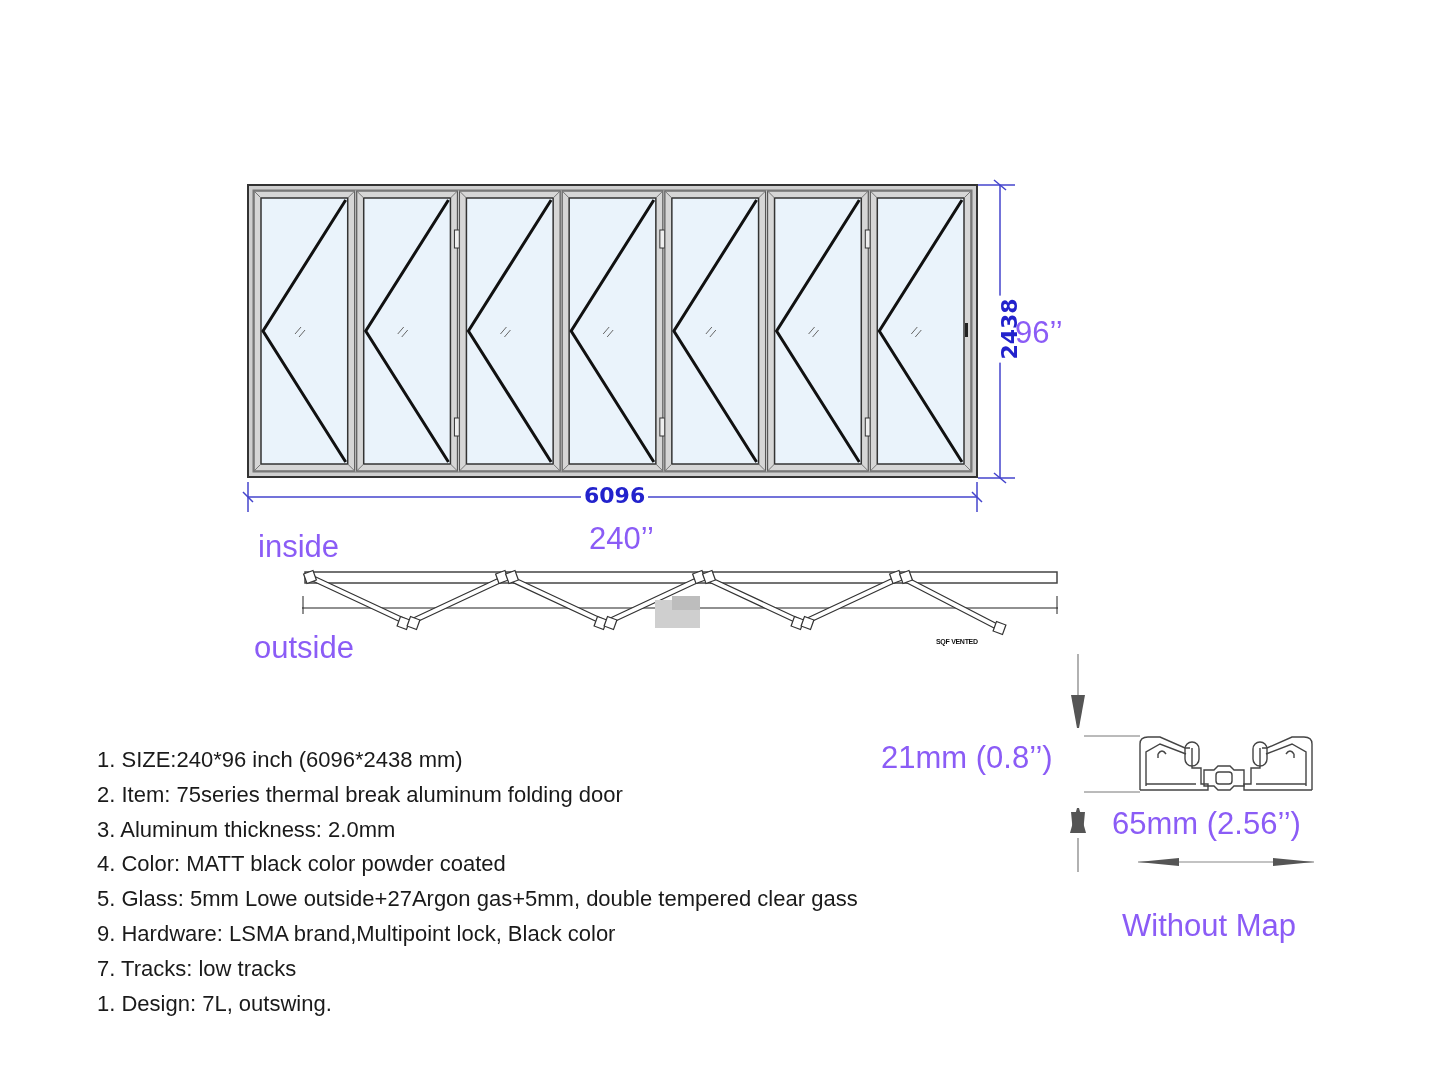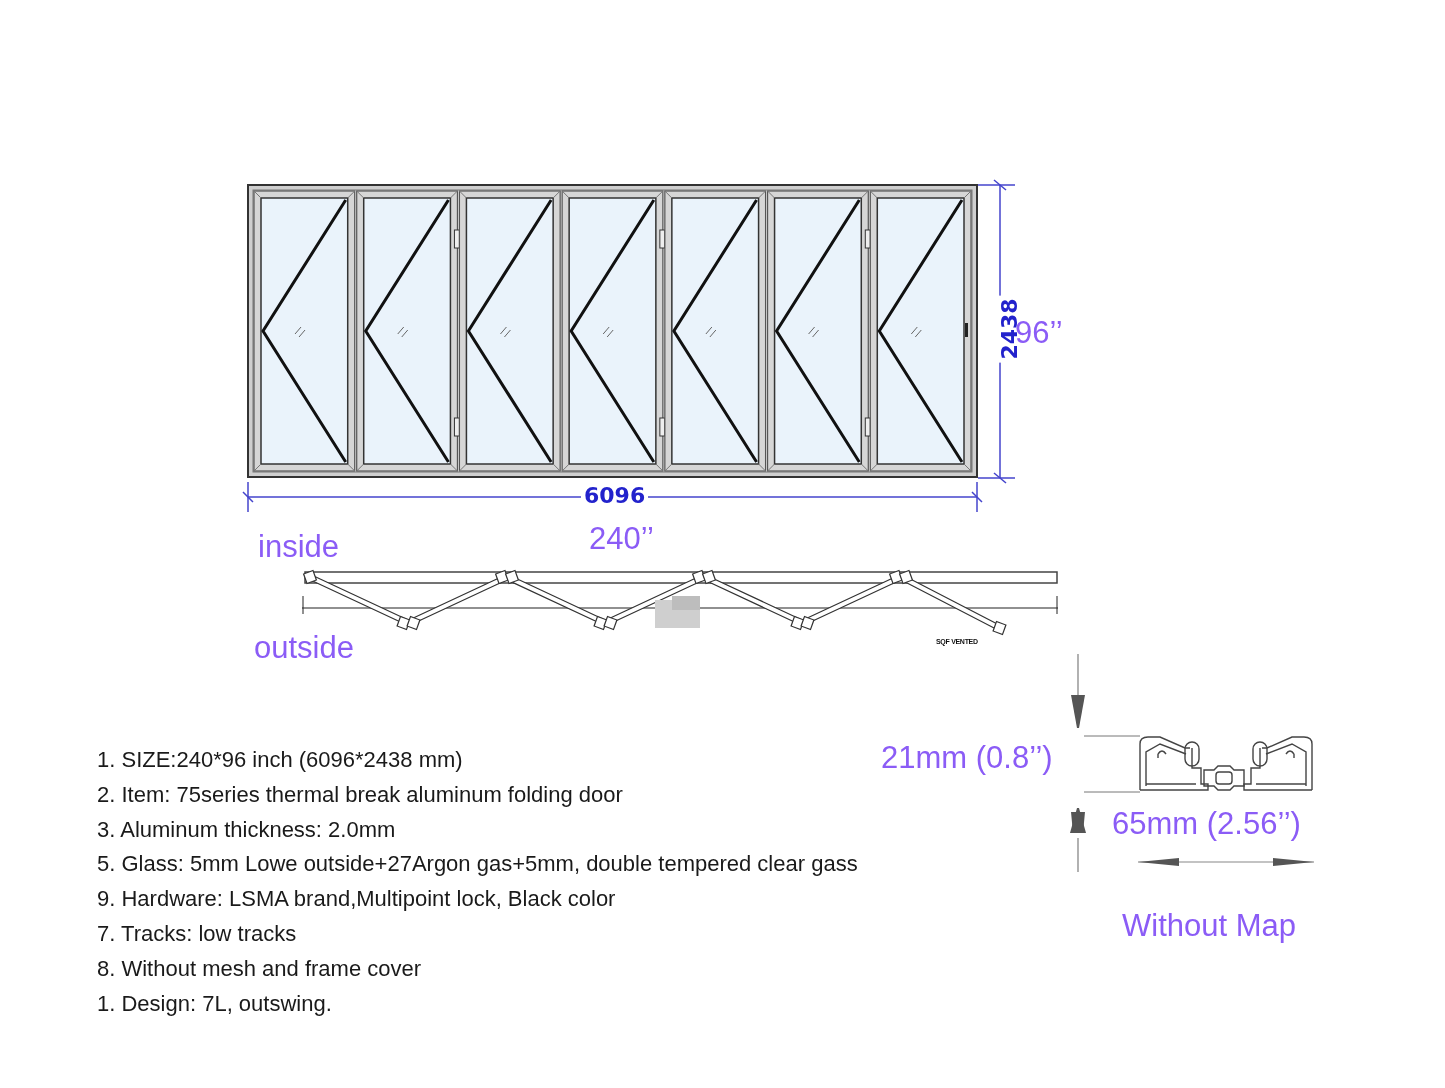--- a/index.html
+++ b/index.html
@@ -189,18 +189,18 @@
 <div class="abs tiny-mark" style="left:936px; top:638px;">SQF VENTED</div>
 
 <div class="abs label-lg" style="left:881px; top:740px;">21mm (0.8’’)</div>
 <div class="abs label-lg" style="left:1112px; top:806px;">65mm (2.56’’)</div>
 <div class="abs label-lg" style="left:1122px; top:908px;">Without Map</div>
 
 <ul class="spec-list">
   <li>1. SIZE:240*96 inch (6096*2438 mm)</li>
   <li>2. Item: 75series thermal break aluminum folding door</li>
   <li>3. Aluminum thickness: 2.0mm</li>
+  <li>4. Color: MATT black color powder coated</li>
   <li>5. Glass: 5mm Lowe outside+27Argon gas+5mm, double tempered clear gass</li>
   <li>9. Hardware: LSMA brand,Multipoint lock, Black color</li>
   <li>7. Tracks: low tracks</li>
-  <li>8. Without mesh and frame cover</li>
   <li>1. Design: 7L, outswing.</li>
 </ul>
 
 </body></html>

